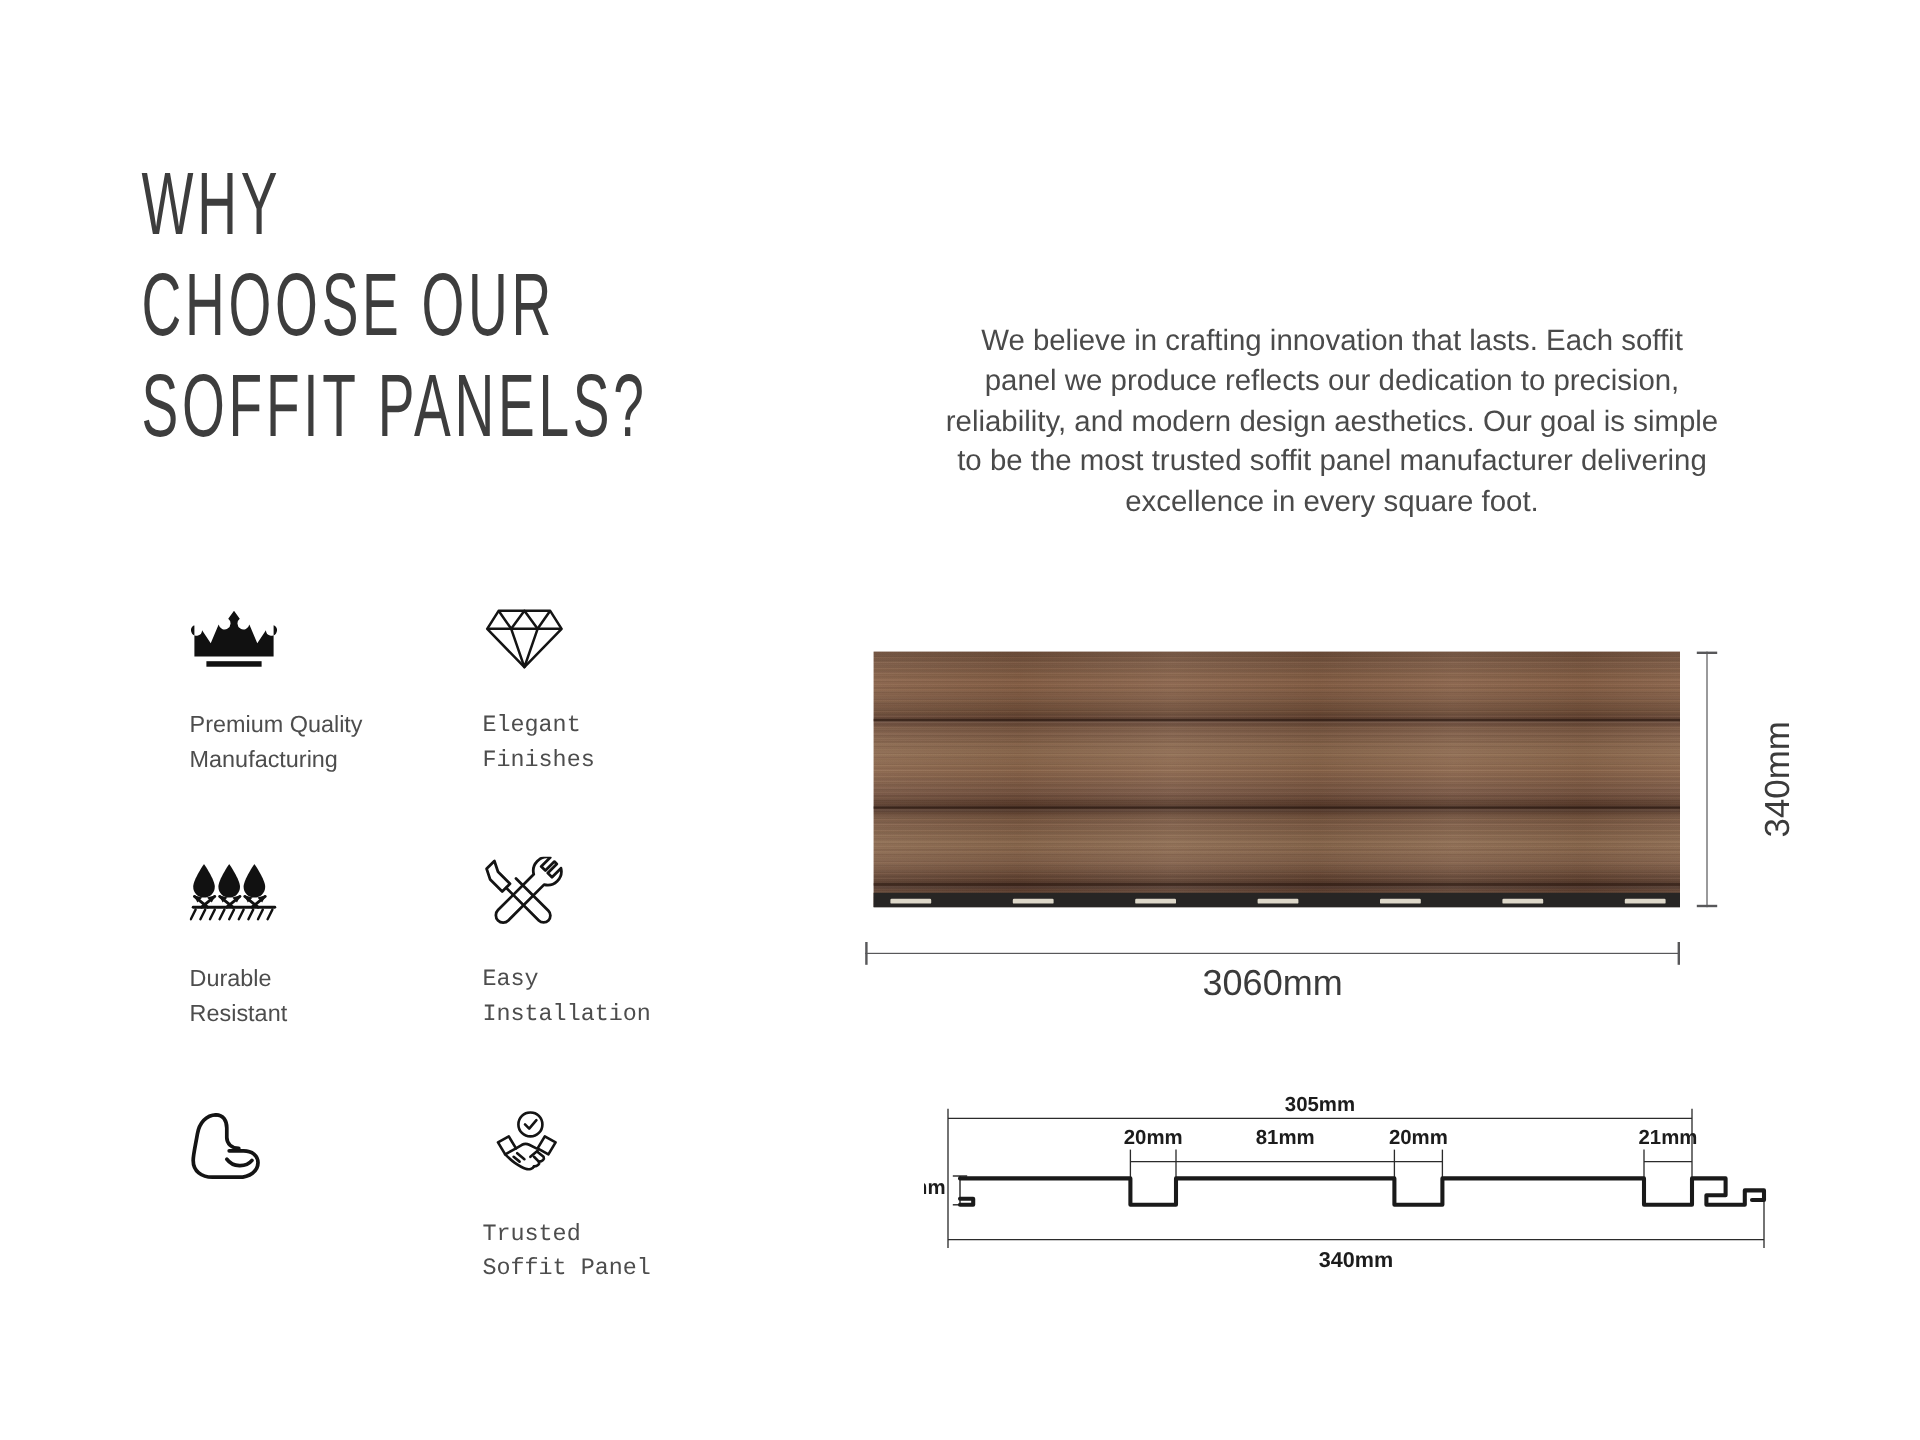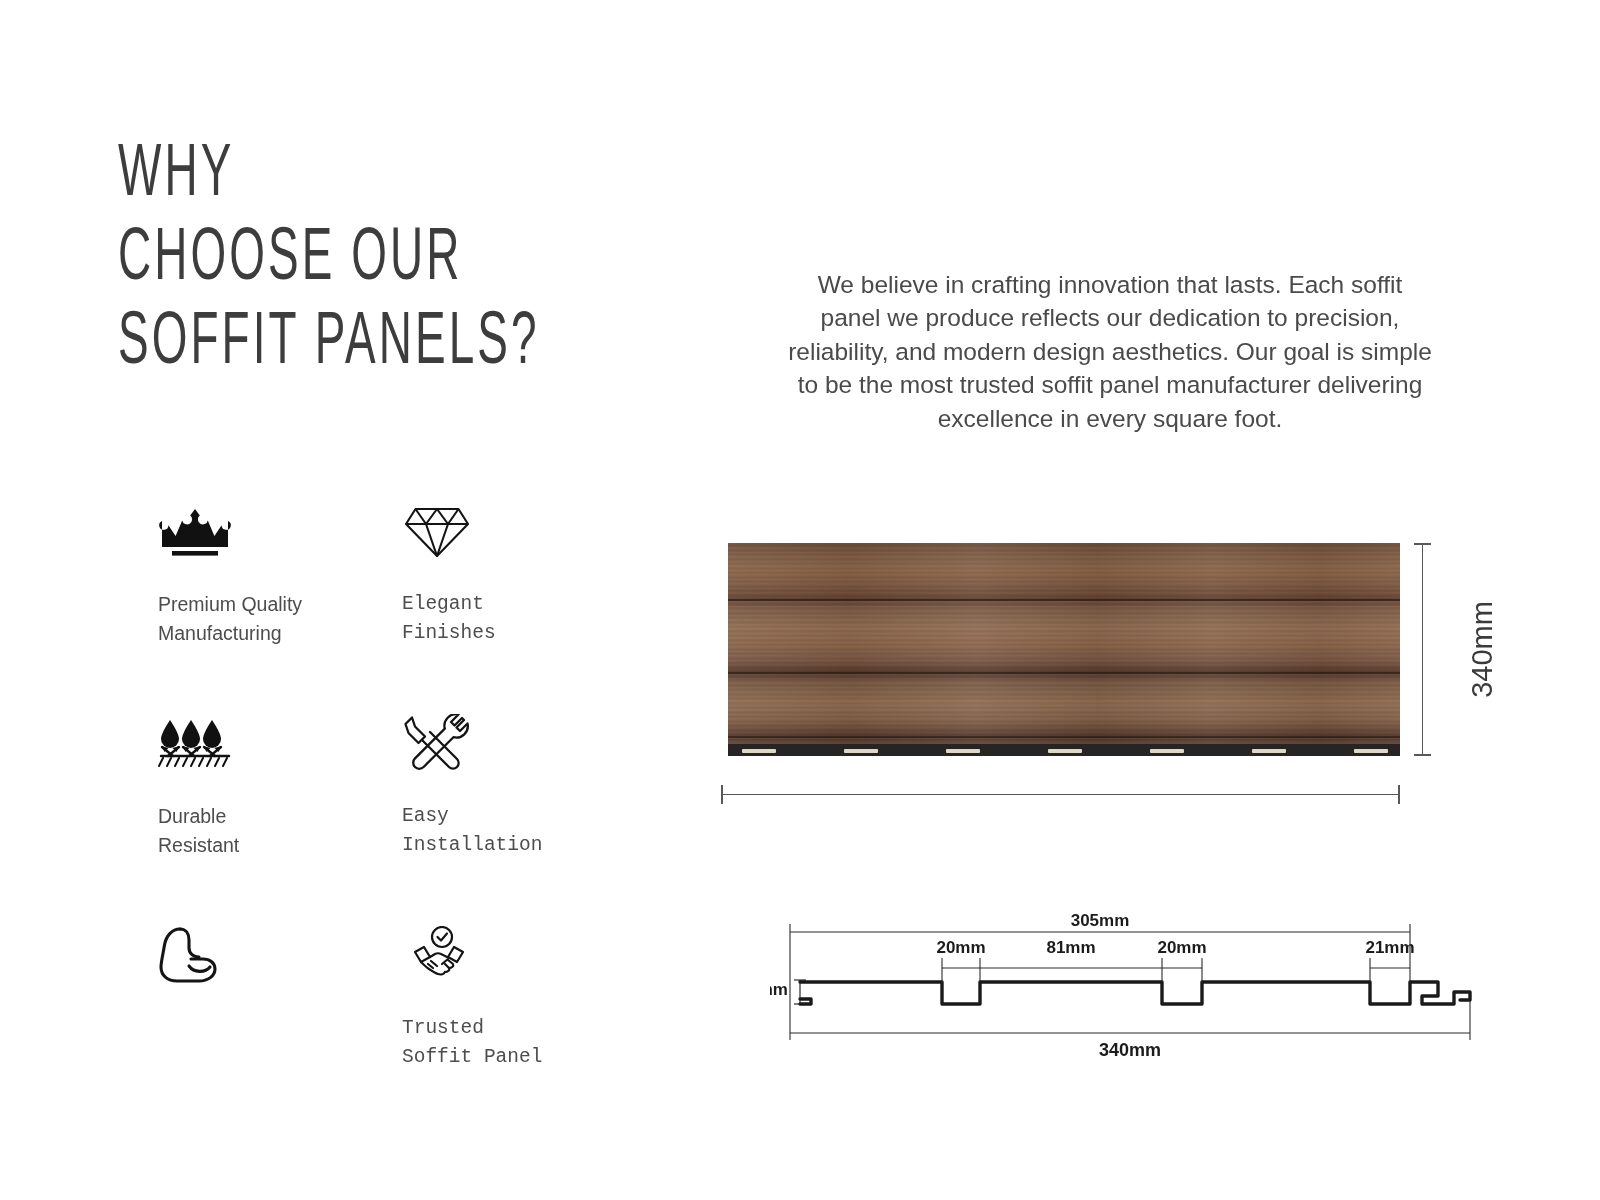--- a/index.html
+++ b/index.html
@@ -306,20 +306,21 @@
   </div>
   <div class="v-dim-label">
     <span>340mm</span>
   </div>
 
   <div class="h-dim-wrap">
     <div class="stem"></div>
     <div class="cap" style="left:0"></div>
     <div class="cap" style="left:677px"></div>
   </div>
+  <div class="h-dim-label">3060mm</div>
 
   <div class="xsec">
     <svg width="720" height="165" viewBox="0 0 720 165">
 
       <g stroke="#2b2b2b" stroke-width="1.1">
         <line x1="20" y1="24" x2="20" y2="140"></line>
         <line x1="640" y1="24" x2="640" y2="100"></line>
       </g>
 
       <g stroke="#2b2b2b" stroke-width="1.1">

